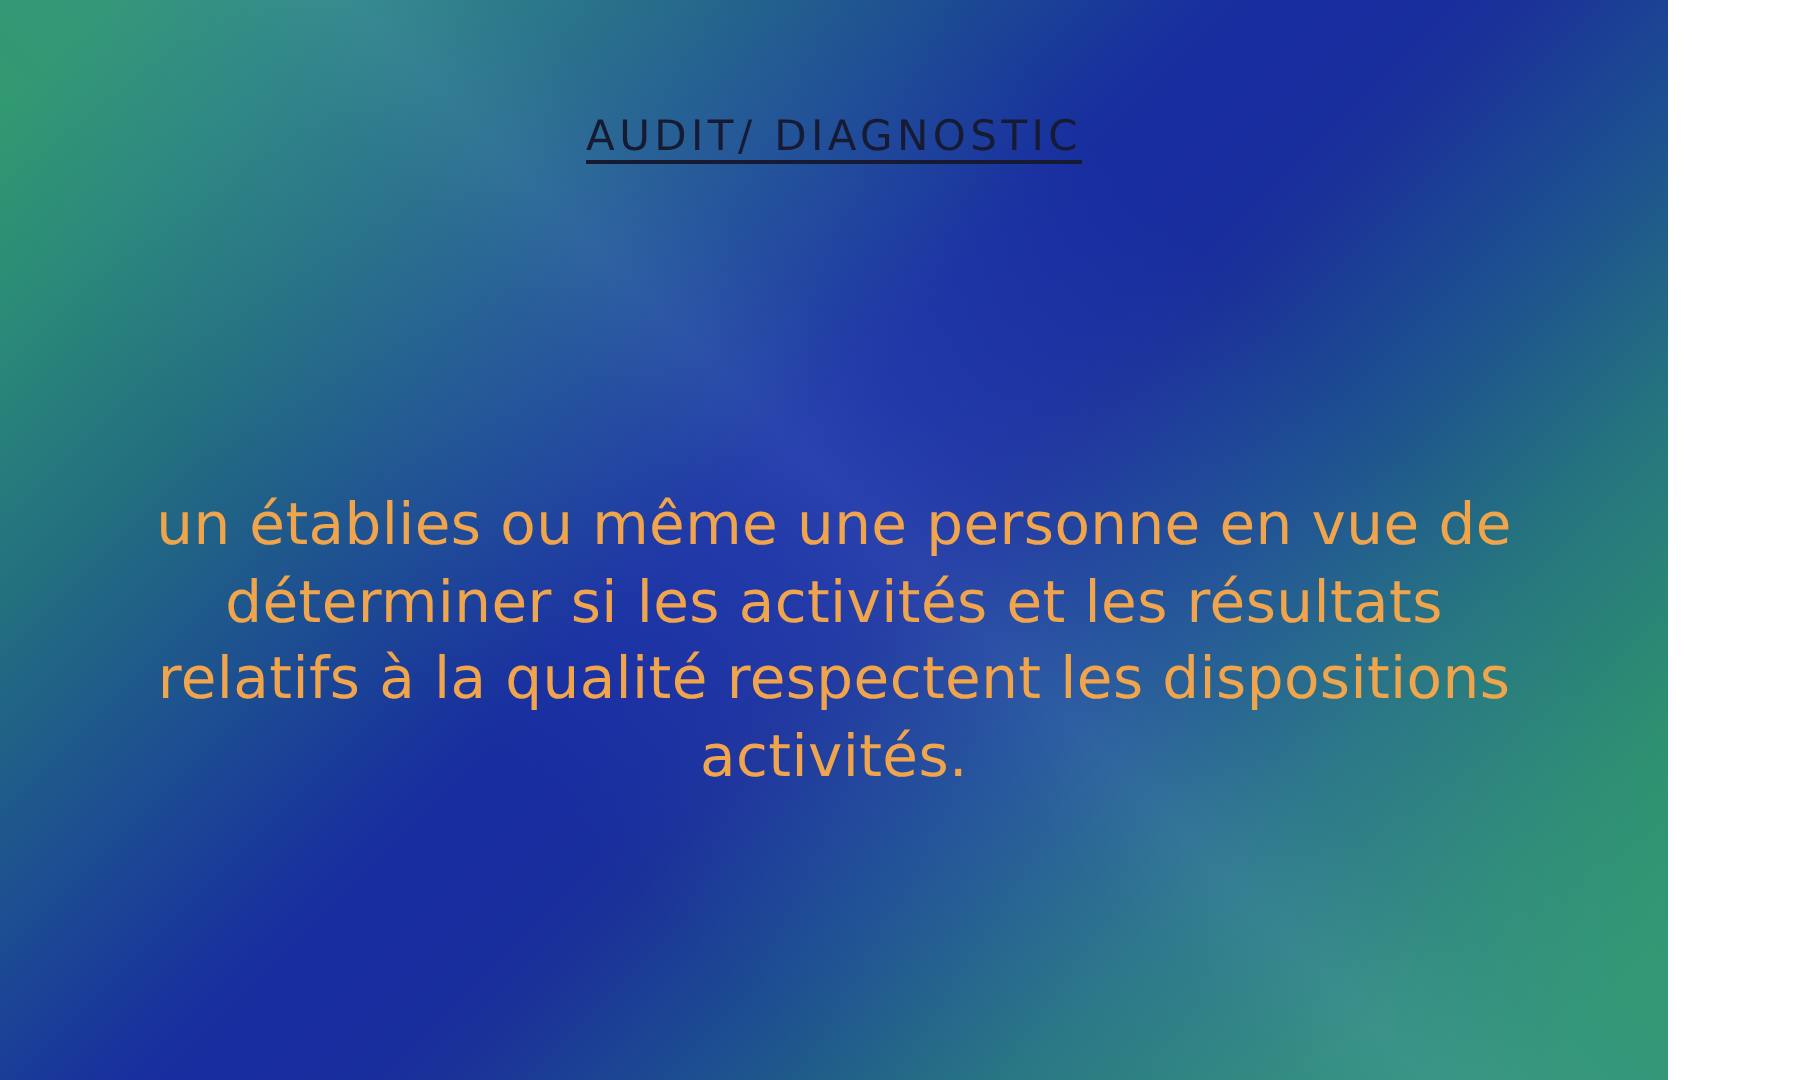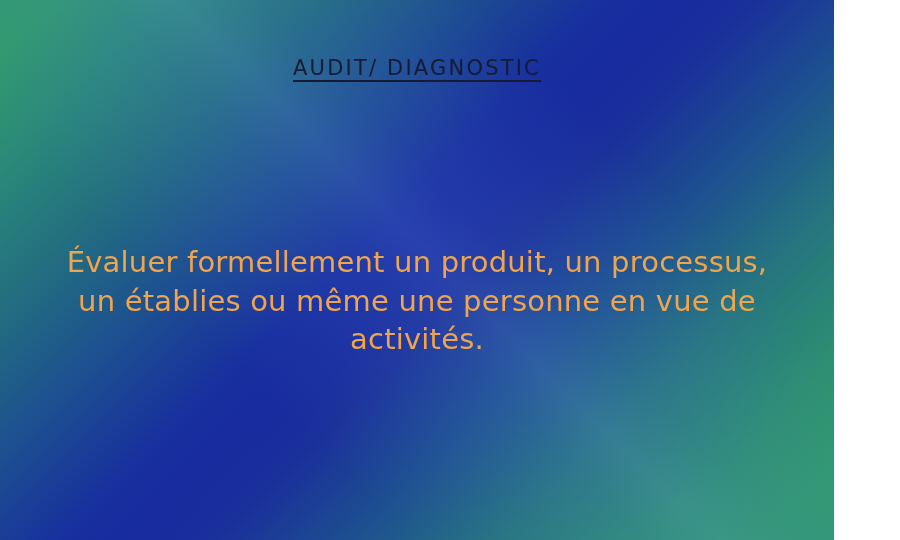--- a/index.html
+++ b/index.html
@@ -110,18 +110,19 @@
 
 <div id="slide">
 
   <div id="slide-bg-base"></div>
   <div id="slide-bg-accent"></div>
   <div id="slide-bg-sheen"></div>
 
   <div id="slide-title">AUDIT/ DIAGNOSTIC</div>
 
   <div id="slide-body">
-    <span class="body-line">Évaluer formellement un produit, un processus,</span>
     <span class="body-line">un établies ou même une personne en vue de</span>
+    <span class="body-line">déterminer si les activités et les résultats</span>
+    <span class="body-line">relatifs à la qualité respectent les dispositions</span>
     <span class="body-line">activités.</span>
   </div>
 
 </div>
 
 </body></html>

